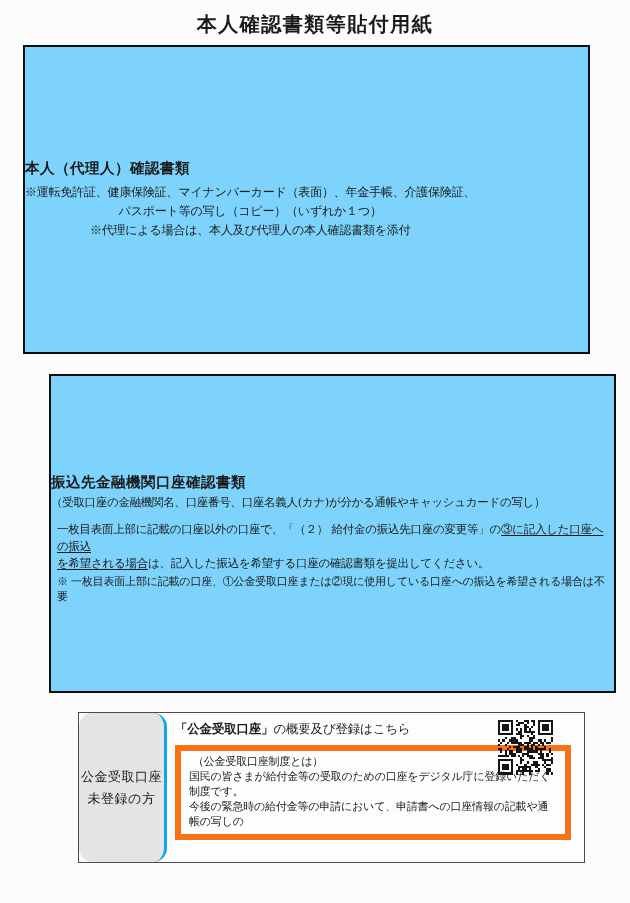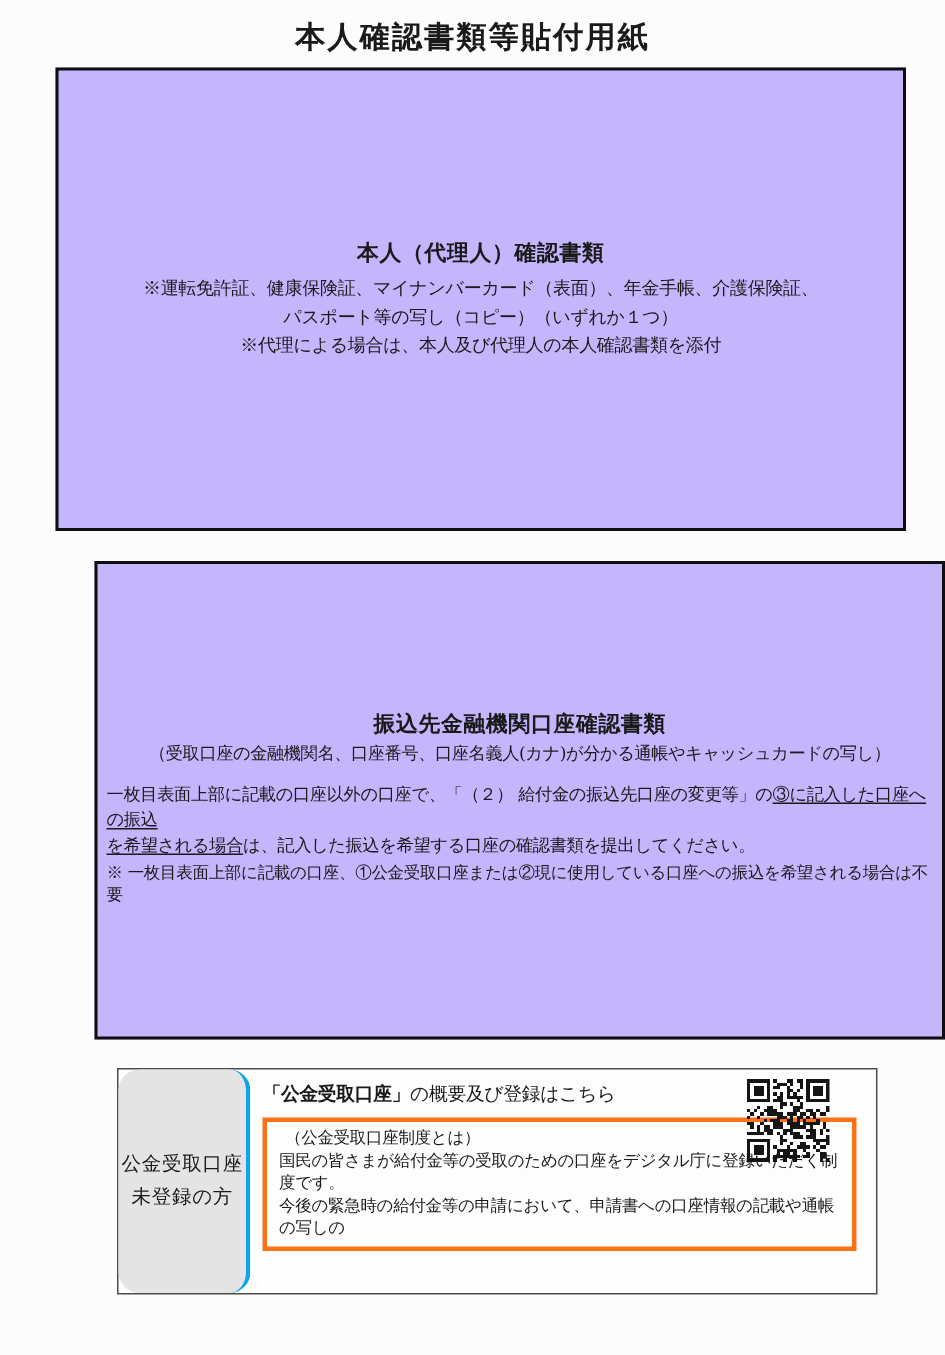--- a/index.html
+++ b/index.html
@@ -12,23 +12,23 @@
     overflow:hidden;
   }
   .page { position:absolute; inset:0; }
 
   .doc-title {
     position:absolute; top:11px; left:0; width:100%;
     text-align:center; font-size:20px; font-weight:bold; letter-spacing:1.5px;
   }
 
   .paste-box {
-    position:absolute; left:37px; width:567px;
-    border:2px solid #0e0e0e; background:#c4b5fd;
-    display:flex; flex-direction:column; justify-content:center; align-items:center;
+    position:absolute; left:23px; width:567px;
+    border:2px solid #0e0e0e; background:#7dd3fc;
+    display:flex; flex-direction:column; justify-content:center; align-items:flex-start;
   }
   .box-identity { top:45px; height:309px; }
   .box-bank { top:374px; height:319px; padding-top:10px;margin-left:26px; }
 
   .box-heading { font-size:14.5px; font-weight:bold; letter-spacing:0.5px; text-align:center; }
   .identity-notes { margin-top:5px; text-align:center; font-size:12px; line-height:19px; letter-spacing:-0.2px; }
 
   .bank-subheading { margin-top:3px; text-align:center; font-size:11.5px; letter-spacing:-0.3px; }
   .bank-instruction {
     width:100%; padding:0 6px; margin-top:11px;
@@ -52,21 +52,21 @@
   .reg-main-cell { position:relative; flex:1; padding:6px 0 0 8px; }
   .reg-info { width:336px; font-size:12px; line-height:17px; letter-spacing:-0.2px; }
   .reg-link { width:336px; margin-top:2px; font-size:12.5px; text-align:left; letter-spacing:-0.2px; }
   .reg-link .b { font-weight:bold; }
 
   .qr { position:absolute; top:6px; right:31px; width:55px; height:56px; }
   .qr svg { width:100%; height:100%; shape-rendering:crispEdges; }
 
   .about-box {
     margin:7px 0 0 0; width:396px;
-    border:3px solid #f97316; background:#fdfdfd;
+    border:6px solid #f97316; background:#fdfdfd;
     padding:3px 8px 5px 8px;
     font-size:11px; line-height:15px; letter-spacing:-0.2px;
   }
   .about-title { text-indent:4px; }
 </style>
 </head>
 <body>
 
 <div class="page">
 

